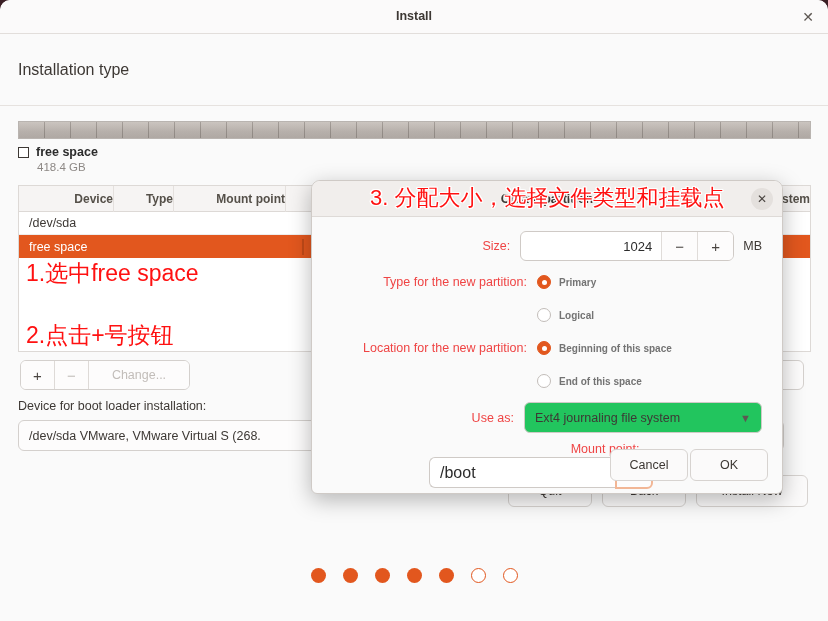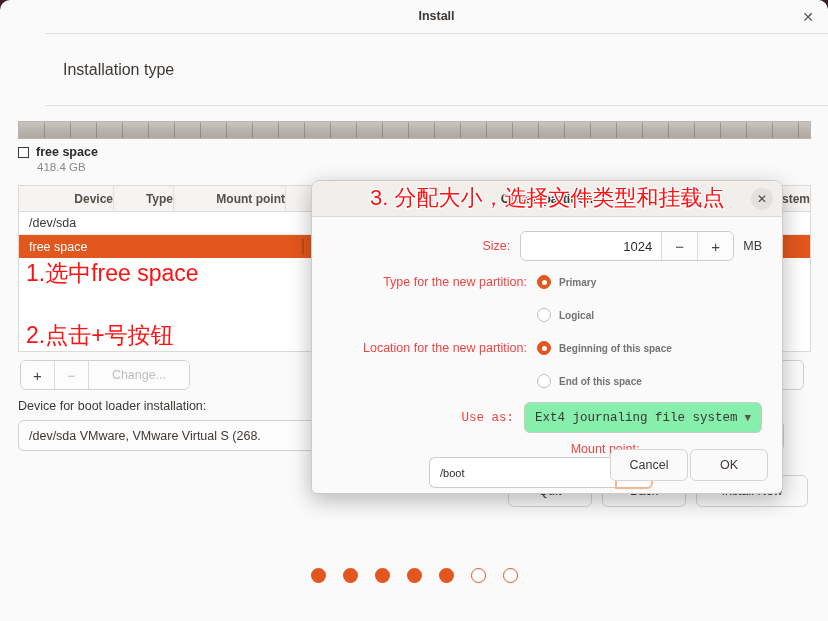--- a/index.html
+++ b/index.html
@@ -11,21 +11,20 @@
     overflow: hidden;
     position: relative;
   }
 
   
   #window {
     position:absolute; left:0; top:0; width:828px; height:621px;
     background:#fafafa;
     border-radius: 10px 10px 0 0;
     overflow:hidden;
-    padding-left:45px;
   }
 
   #titlebar {
     height:34px; background:#fbfafa;
     border-bottom:1px solid #e2dedb;
     position:relative;
     border-radius: 10px 10px 0 0;
   }
   #titlebar .title {
     position:absolute; left:0; right:0; top:9px;
@@ -228,32 +227,32 @@
   }
   .radio.on .rc { border-color:#e2571e; background:#e2571e; }
   .radio.on .rc::after {
     content:""; width:5px; height:5px; border-radius:50%; background:#fff;
   }
   .radio .rl { font-size:10px; color:#737373;font-weight:bold; }
 
   
   .combo {
     width:238px; height:31px; border:1px solid #cfcac6; border-radius:6px;
-    background:#86efac; display:flex; align-items:center;
+    background:#22c55e; display:flex; align-items:center;
     padding:0 10px; justify-content:space-between;
     font-size:12.5px; color:#3d3834;
   }
   .combo .chev { font-size:11px; color:#5d5752; }
 
   .mpwrap { display:flex; align-items:center; }
   .mpfield {
     width:186px; height:31px; border:1px solid #cfcac6;
     border-right:none; border-radius:6px 0 0 6px; background:#ffffff;
     display:flex; align-items:center; padding-left:10px;
-    font-size:11px; color:#2c2c2c;
+    font-size:16px; color:#2c2c2c;
   }
   .mpbtn {
     width:38px; height:33px; border:2px solid #f2b695; border-radius:0 6px 6px 0;
     background:#fdfcfc; display:flex; align-items:center; justify-content:center;
     font-size:11px; color:#5d5752;
   }
 
   .dfoot {
     position:absolute; right:14px; bottom:12px; display:flex; gap:2px;
   }
@@ -395,21 +394,21 @@
       <div class="frow">
         <div class="flab"></div>
         <div class="fctl">
           <div class="radio">
             <span class="rc"></span>
             <span class="rl">End of this space</span>
           </div>
         </div>
       </div>
 
-      <div class="frow" style="margin-top:6px;font-family:Liberation Mono, monospace;">
+      <div class="frow" style="margin-top:6px;">
         <div class="flab">Use as:</div>
         <div class="fctl">
           <div class="combo">
             <span>Ext4 journaling file system</span>
             <span class="chev">▼</span>
           </div>
         </div>
       </div>
 
       <div class="frow" style="margin-top:8px;flex-direction:column;">

